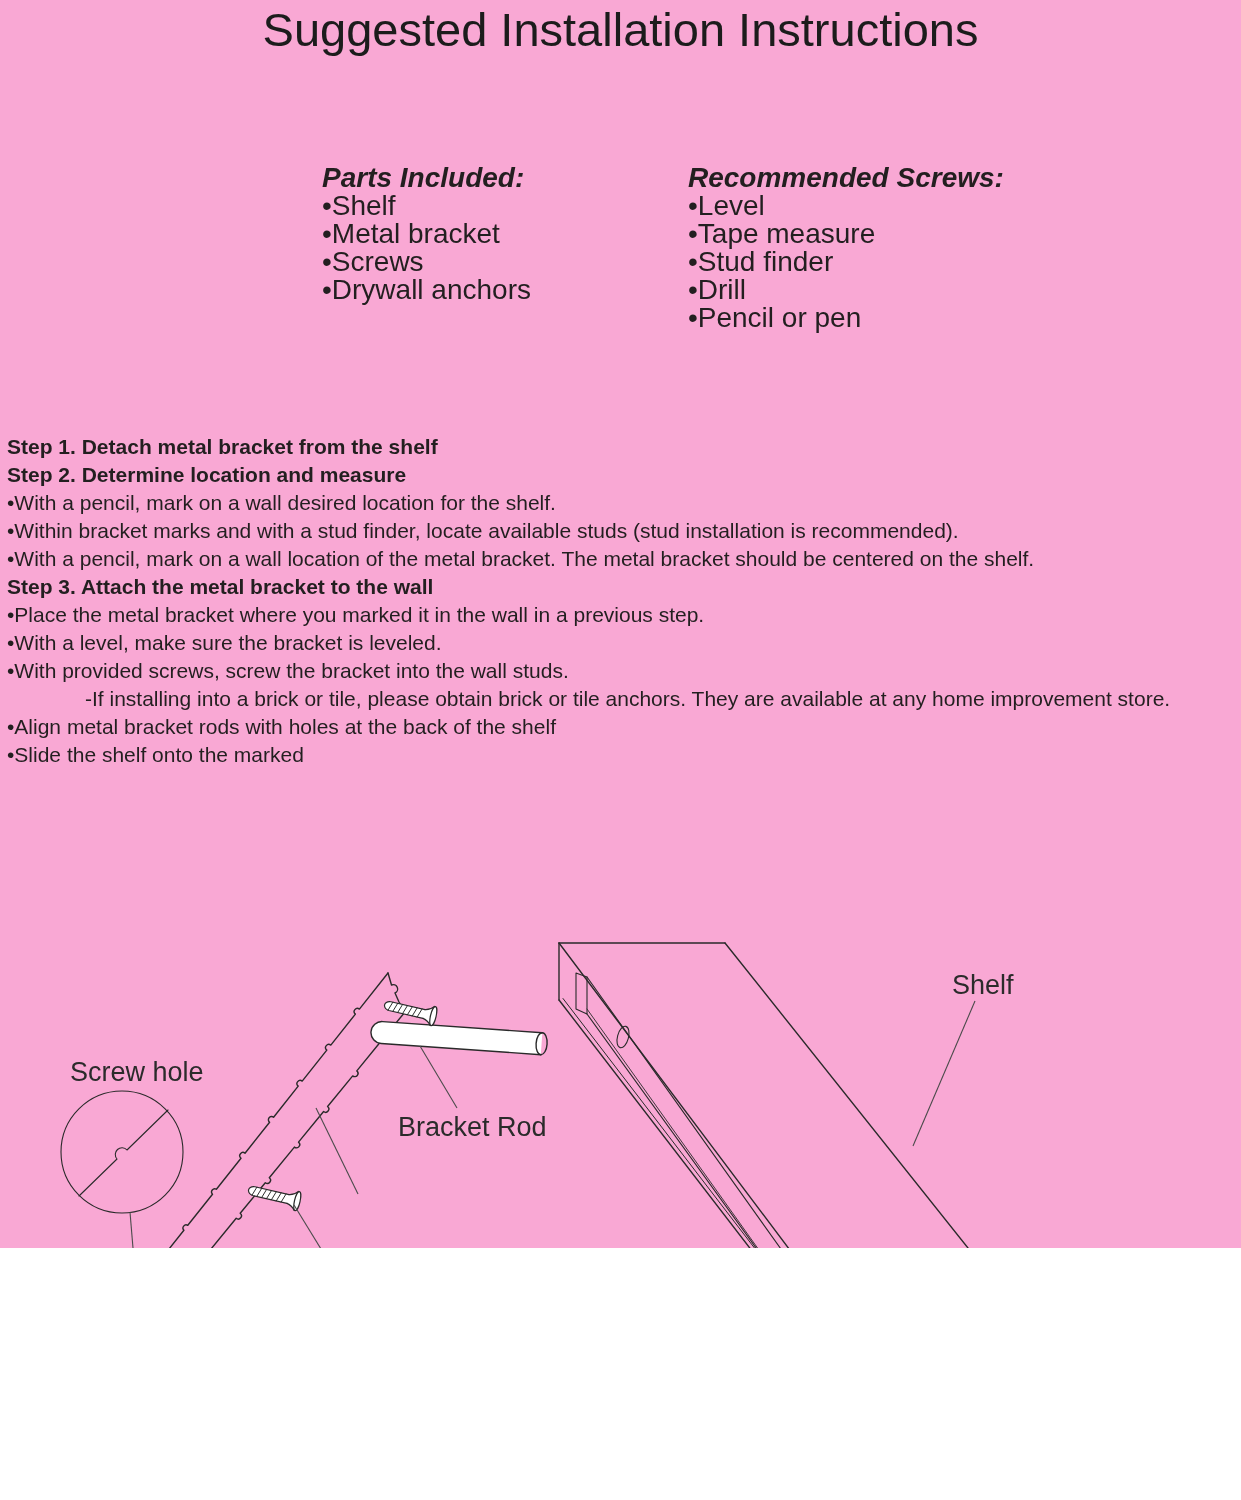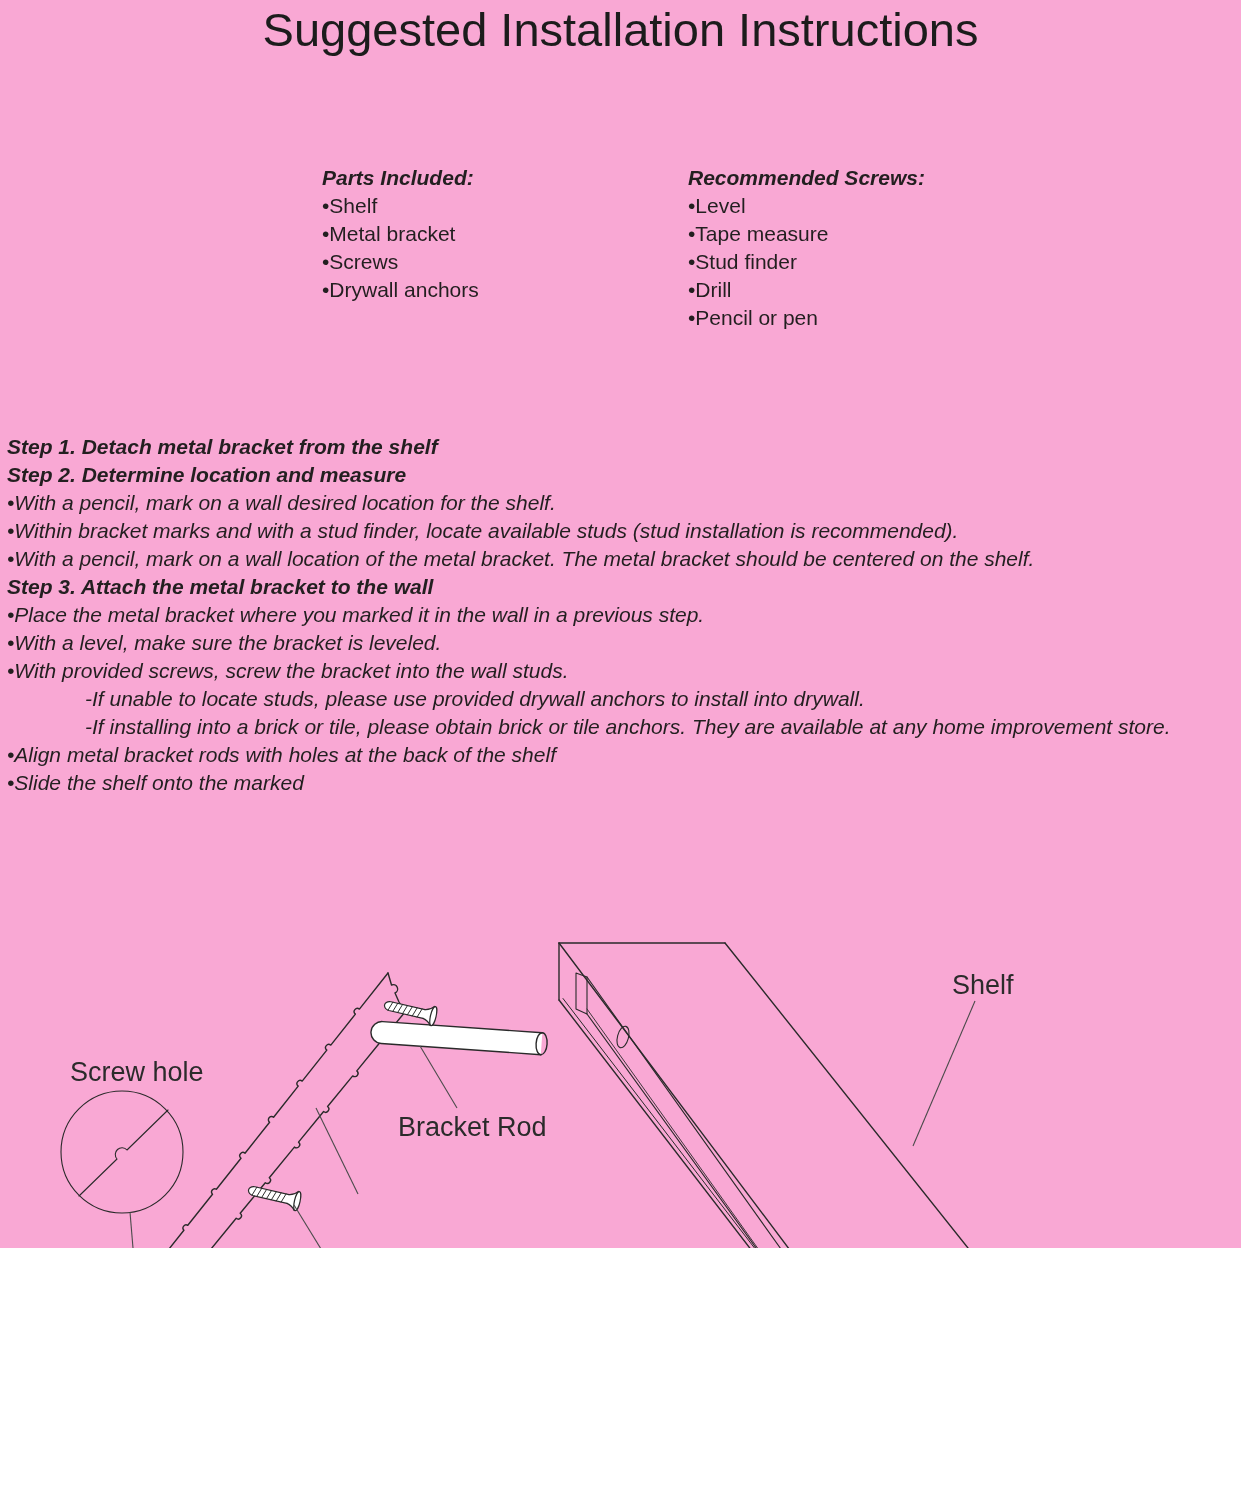--- a/index.html
+++ b/index.html
@@ -1,26 +1,26 @@
 <!DOCTYPE html>
 <html><head>
 <meta charset="utf-8">
 <style>
   html,body{margin:0;padding:0;background:#ffffff;}
   #page{position:relative;width:1241px;height:1248px;background:#f9a8d4;overflow:hidden;
         font-family:"Liberation Sans", sans-serif;color:#231f20;}
   .title{position:absolute;top:2px;left:0;width:100%;text-align:center;
          font-size:47px;font-weight:400;letter-spacing:0px;color:#1c1c1c;}
-  .col{position:absolute;top:164px;font-size:21px;line-height:28px;}
+  .col{position:absolute;top:164px;font-size:28px;line-height:28px;}
   .col .hd{font-weight:700;font-style:italic;}
   #parts-col{left:322px;}
   #tools-col{left:688px;}
   .steps{position:absolute;left:7px;top:433px;width:1230px;
          font-size:21px;line-height:28px;}
-  .step-line{white-space:nowrap;font-style:italic;}
+  .step-line{white-space:nowrap;}
   .step-line.bold{font-weight:700;}
   .step-line.indent{padding-left:78px;}
   svg text{font-family:"Liberation Sans", sans-serif;fill:#2b2b2b;font-size:27px;}
   .drawline{stroke:#2a2a2a;stroke-width:1.4;fill:none;stroke-linejoin:round;stroke-linecap:round;}
   .thinline{stroke:#4b4b4b;stroke-width:1.1;fill:none;}
   .whitefill{fill:#ffffff;}
 </style>
 </head>
 <body>
 
@@ -48,21 +48,20 @@
   <div class="steps">
     <div class="step-line bold">Step 1. Detach metal bracket from the shelf</div>
     <div class="step-line bold">Step 2. Determine location and measure</div>
     <div class="step-line">•With a pencil, mark on a wall desired location for the shelf.</div>
     <div class="step-line">•Within bracket marks and with a stud finder, locate available studs (stud installation is recommended).</div>
     <div class="step-line">•With a pencil, mark on a wall location of the metal bracket. The metal bracket should be centered on the shelf.</div>
     <div class="step-line bold">Step 3. Attach the metal bracket to the wall</div>
     <div class="step-line">•Place the metal bracket where you marked it in the wall in a previous step.</div>
     <div class="step-line">•With a level, make sure the bracket is leveled.</div>
     <div class="step-line">•With provided screws, screw the bracket into the wall studs.</div>
-    <div class="step-line indent">-If unable to locate studs, please use provided drywall anchors to install into drywall.</div>
     <div class="step-line indent">-If installing into a brick or tile, please obtain brick or tile anchors. They are available at any home improvement store.</div>
     <div class="step-line">•Align metal bracket rods with holes at the back of the shelf</div>
     <div class="step-line">•Slide the shelf onto the marked</div>
   </div>
 
   <svg style="position:absolute;left:0;top:930px;" width="1241" height="570" viewBox="0 930 1241 570" xmlns="http://www.w3.org/2000/svg">
 
     <defs>
 
       <g id="screw">

